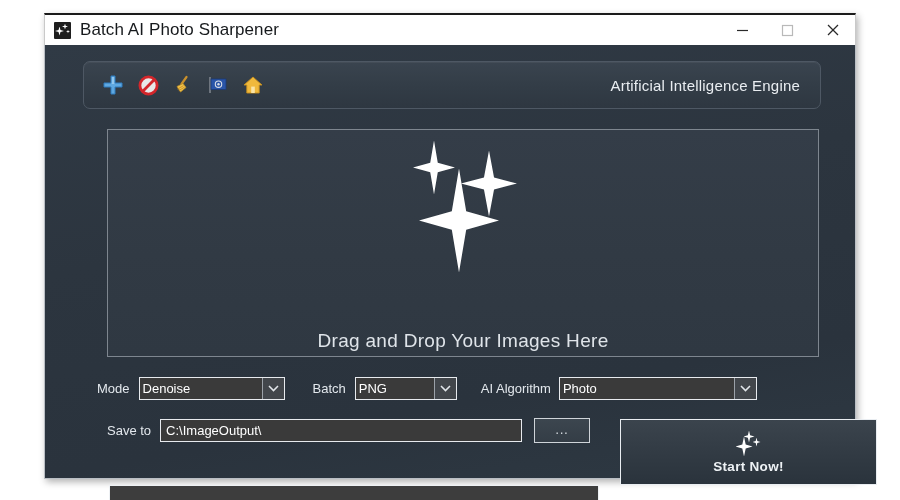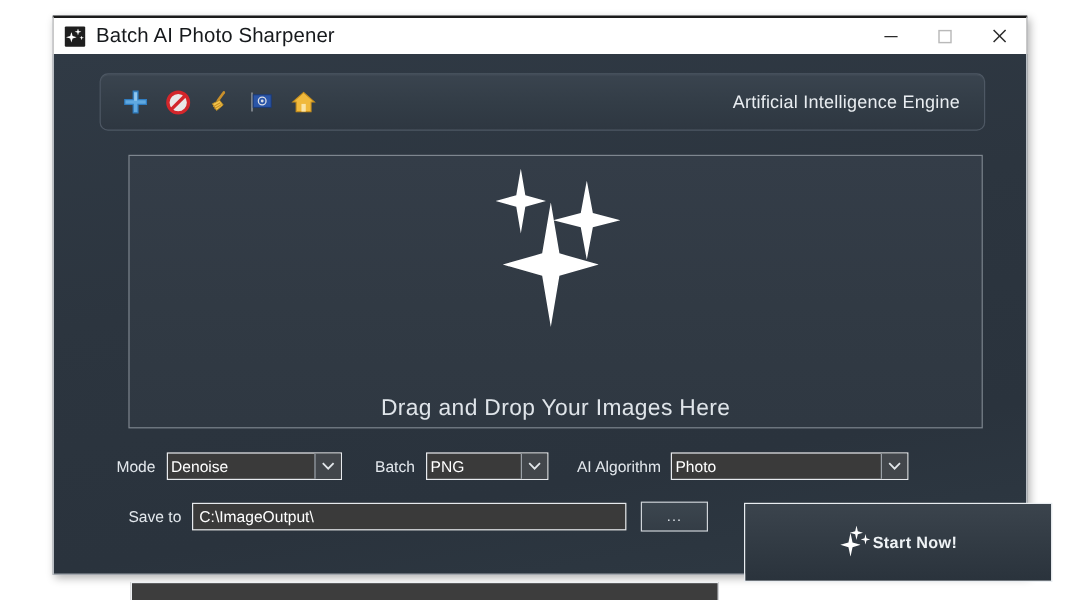--- a/index.html
+++ b/index.html
@@ -255,21 +255,21 @@
   .start-btn {
     position: absolute;
     left: 575px;
     top: 374px;
     width: 257px;
     height: 66px;
     box-sizing: border-box;
     border: 1px solid #e9edf1;
     background: linear-gradient(180deg, #3b444d 0%, #333c45 45%, #2a333c 100%);
     display: flex;
-    flex-direction: row;
+    flex-direction: column;
     align-items: center;
     justify-content: center;
   }
   .start-icon {
     width: 28px;
     height: 26px;
     position: relative;
     margin-bottom: 2px;
   }
   .start-icon .sp {

